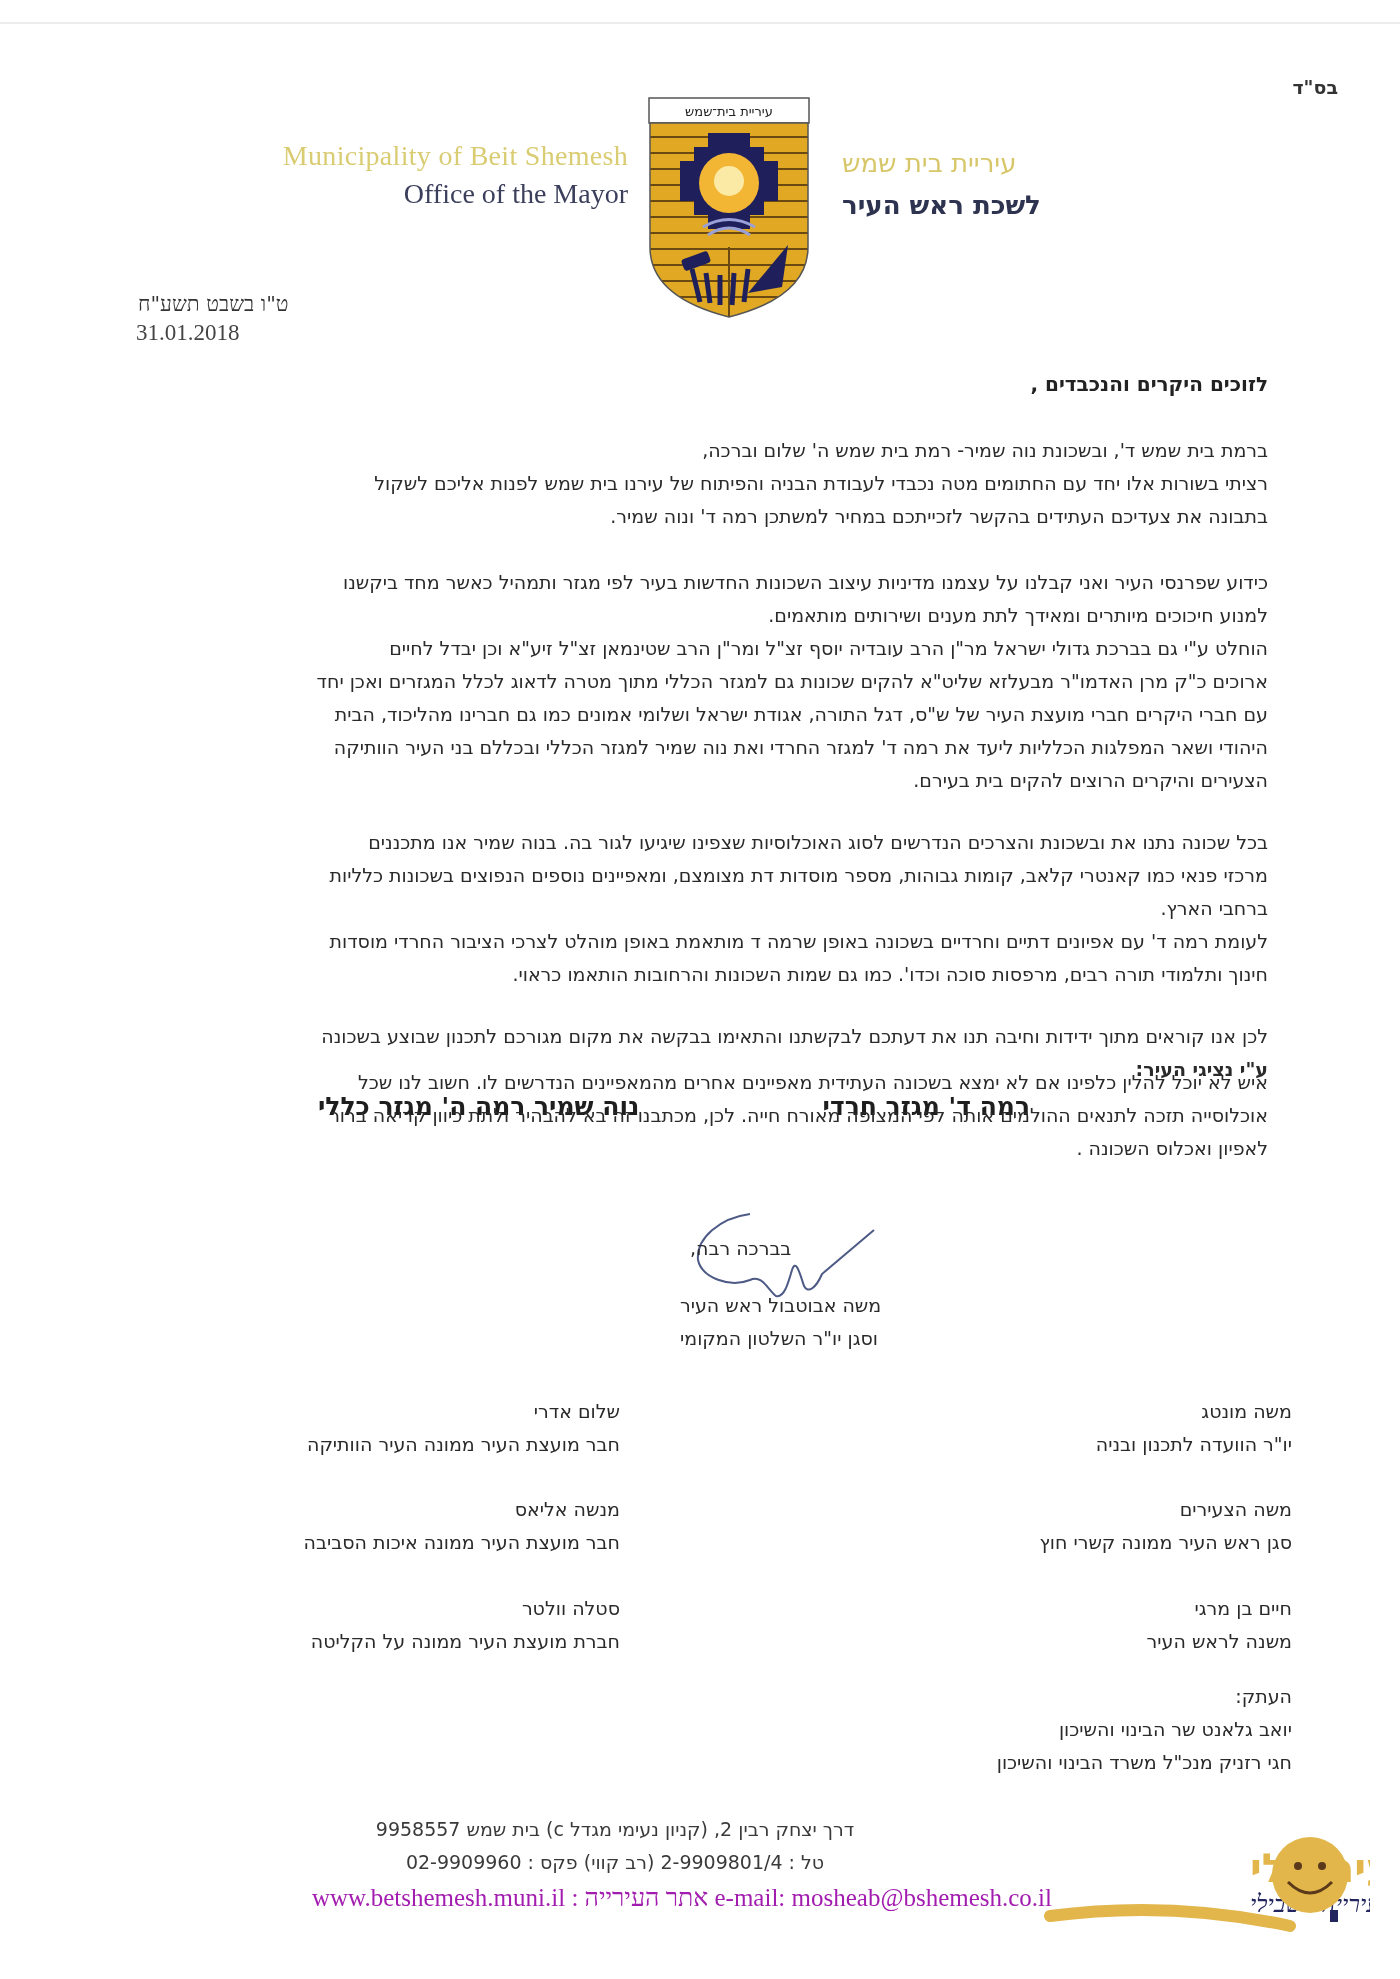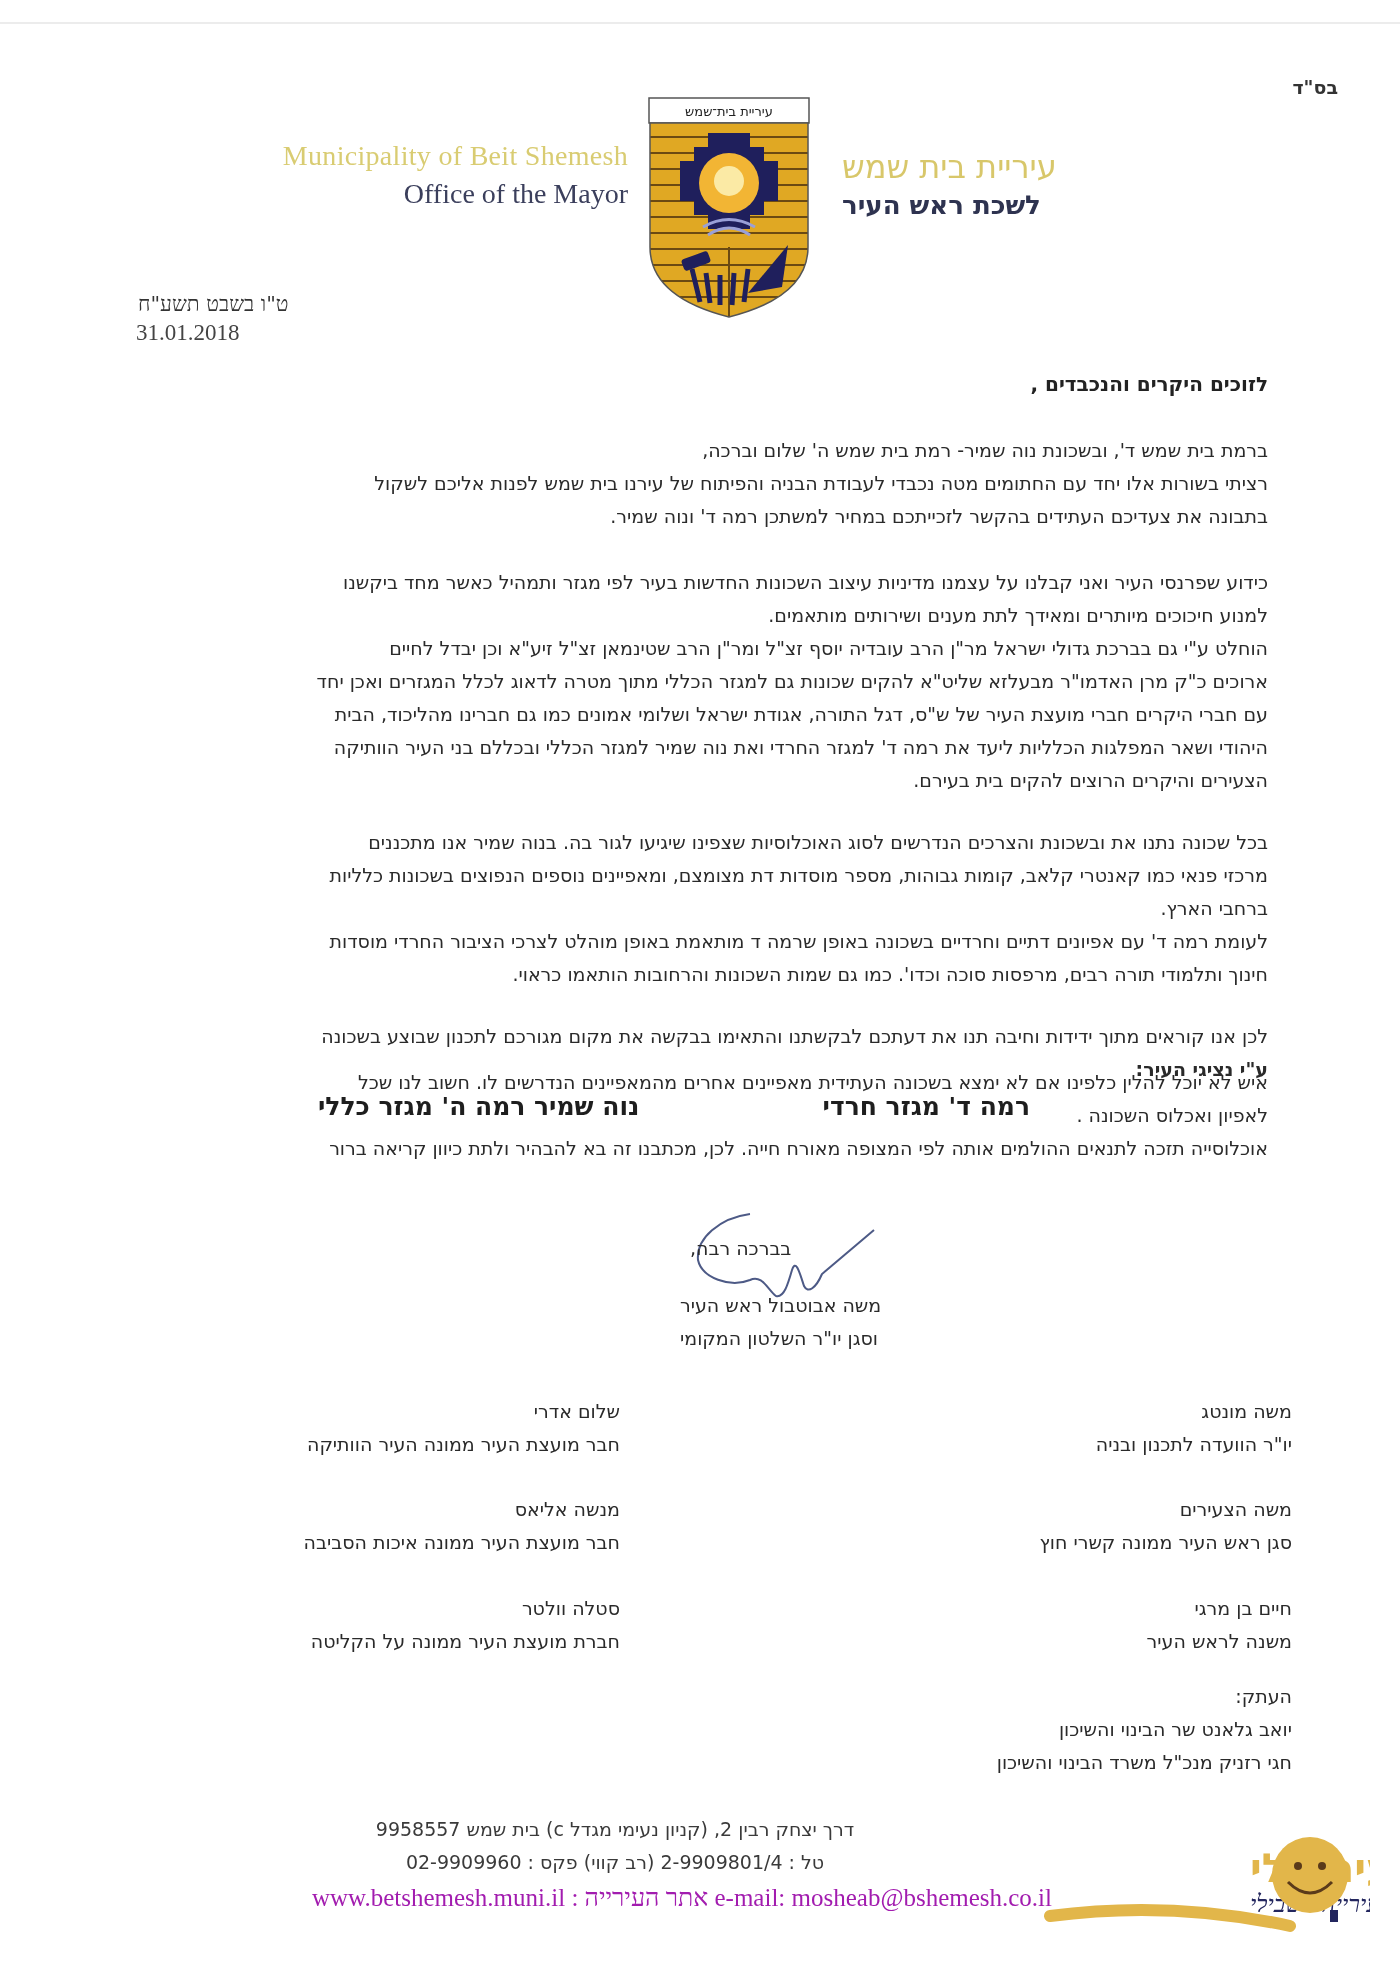--- a/index.html
+++ b/index.html
@@ -9,21 +9,21 @@
   .rtl { direction:rtl; text-align:right; unicode-bidi:plaintext; }
   .topline { left:0; top:22px; width:1400px; height:2px; background:#ececec; }
 
   .bsd { right:62px; top:76px; font-size:19px; font-weight:bold; color:#333; }
 
   .en-muni { left:200px; width:428px; top:140px; text-align:right;
              font-family:"Liberation Serif", serif; font-size:28px; color:#d9cc72; letter-spacing:0.3px; }
   .en-office { left:200px; width:428px; top:178px; text-align:right;
                font-family:"Liberation Serif", serif; font-size:28px; color:#3b3f5c; }
 
-  .he-muni { left:842px; top:148px; font-size:32px; color:#d8c76a;text-align:center; }
+  .he-muni { left:842px; top:148px; font-size:26px; color:#d8c76a;text-align:center; }
   .he-office { left:842px; top:190px; font-size:26px; font-weight:bold; color:#2e3350; }
 
   .crest { left:648px; top:97px; width:162px; height:222px; }
 
   .date-he { left:138px; top:292px; font-size:21px; color:#333; font-family:"DejaVu Serif", serif; }
   .date-num { left:136px; top:320px; font-size:23px; color:#444; font-family:"Liberation Serif", serif; }
 
   .salutation { right:132px; top:372px; font-size:20px; font-weight:bold; color:#222; }
 
   .para { right:132px; width:1115px; font-size:19px; line-height:33px; color:#2a2a2a; }
@@ -137,22 +137,22 @@
 <div class="abs rtl para p4">
   <p>לכן אנו קוראים מתוך ידידות וחיבה תנו את דעתכם לבקשתנו והתאימו בבקשה את מקום מגורכם לתכנון שבוצע בשכונה</p>
   <p class="b">ע"י נציגי העיר:</p>
 </div>
 
 <div class="abs rtl zone-a">רמה ד' מגזר חרדי</div>
 <div class="abs rtl zone-b">נוה שמיר רמה ה' מגזר כללי</div>
 
 <div class="abs rtl para p5">
   <p>איש לא יוכל להלין כלפינו אם לא ימצא בשכונה העתידית מאפיינים אחרים מהמאפיינים הנדרשים לו. חשוב לנו שכל</p>
+  <p>אוכלוסייה תזכה לתנאים ההולמים אותה לפי המצופה מאורח חייה. לכן, מכתבנו זה בא להבהיר ולתת כיוון קריאה ברור</p>
   <p>לאפיון ואכלוס השכונה .</p>
-  <p>אוכלוסייה תזכה לתנאים ההולמים אותה לפי המצופה מאורח חייה. לכן, מכתבנו זה בא להבהיר ולתת כיוון קריאה ברור</p>
 </div>
 
 <div class="abs signature">
   <svg width="210" height="95" viewBox="0 0 210 95">
     <path d="M60 6 C30 10 6 30 8 52 C12 70 40 80 60 72 C72 66 78 82 86 88 C94 90 98 76 102 62 C106 50 110 66 114 78 C118 86 126 80 132 66 L184 22" fill="none" stroke="#4d5a86" stroke-width="2"></path>
   </svg>
 </div>
 <div class="abs rtl closing">בברכה רבה,</div>
 <div class="abs rtl mayor-name">משה אבוטבול ראש העיר</div>
 <div class="abs rtl mayor-title">וסגן יו"ר השלטון המקומי</div>

